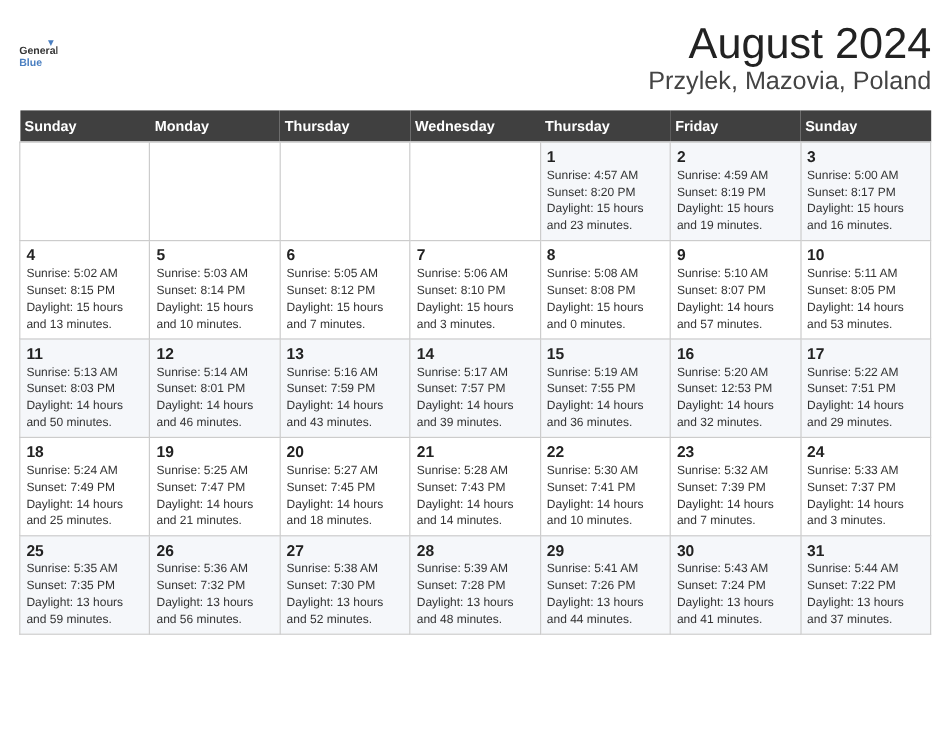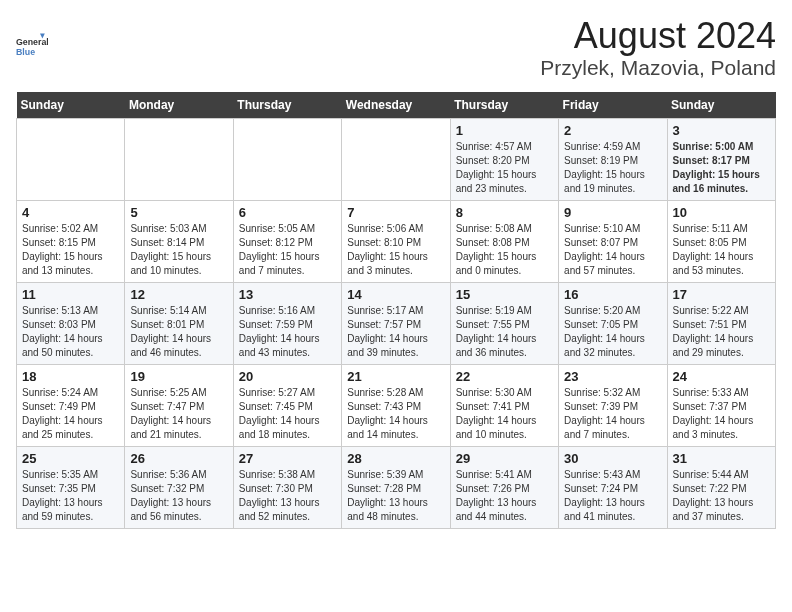--- a/index.html
+++ b/index.html
@@ -133,21 +133,21 @@
         </td>
         <td>
           <div class="day-num">2</div>
           <div class="day-info" style="white-space: pre-line;">Sunrise: 4:59 AM
 Sunset: 8:19 PM
 Daylight: 15 hours
 and 19 minutes.</div>
         </td>
         <td>
           <div class="day-num">3</div>
-          <div class="day-info" style="white-space: pre-line; font-weight: bold;">Sunrise: 5:00 AM
+          <div class="day-info" style="white-space: pre-line;">Sunrise: 5:00 AM
 Sunset: 8:17 PM
 Daylight: 15 hours
 and 16 minutes.</div>
         </td>
       </tr>
       <tr>
         <td>
           <div class="day-num">4</div>
           <div class="day-info" style="white-space: pre-line;">Sunrise: 5:02 AM
 Sunset: 8:15 PM
@@ -229,21 +229,21 @@
         <td>
           <div class="day-num">15</div>
           <div class="day-info" style="white-space: pre-line;">Sunrise: 5:19 AM
 Sunset: 7:55 PM
 Daylight: 14 hours
 and 36 minutes.</div>
         </td>
         <td>
           <div class="day-num">16</div>
           <div class="day-info" style="white-space: pre-line;">Sunrise: 5:20 AM
-Sunset: 7:05 PM
+Sunset: 12:53 PM
 Daylight: 14 hours
 and 32 minutes.</div>
         </td>
         <td>
           <div class="day-num">17</div>
           <div class="day-info" style="white-space: pre-line;">Sunrise: 5:22 AM
 Sunset: 7:51 PM
 Daylight: 14 hours
 and 29 minutes.</div>
         </td>

